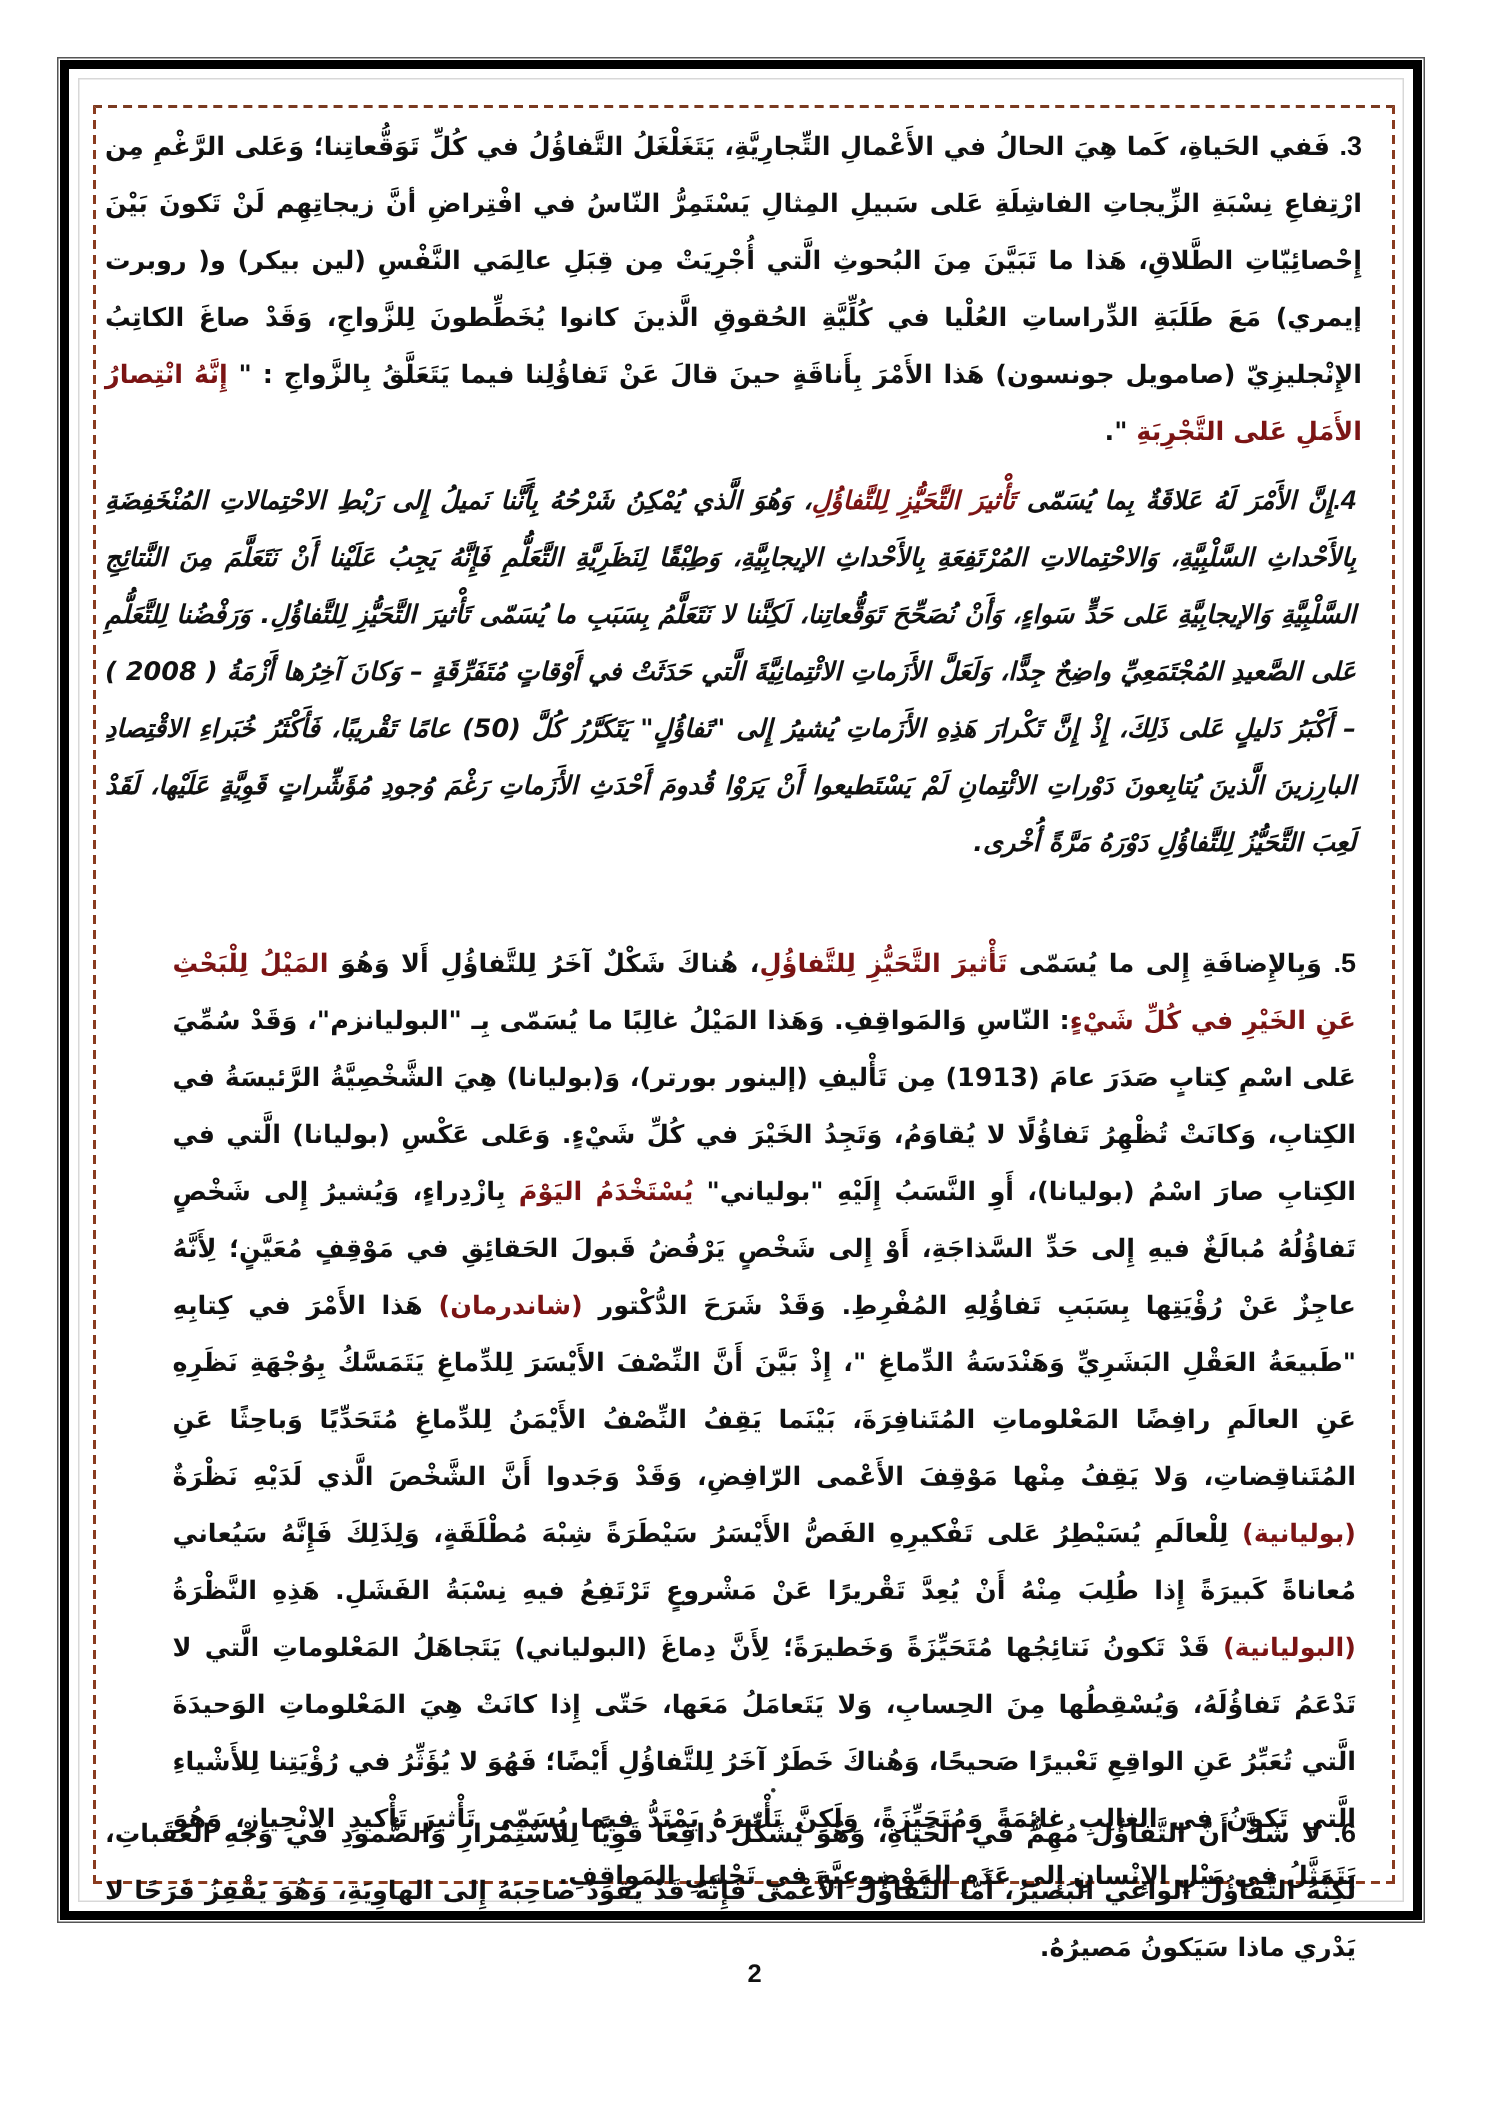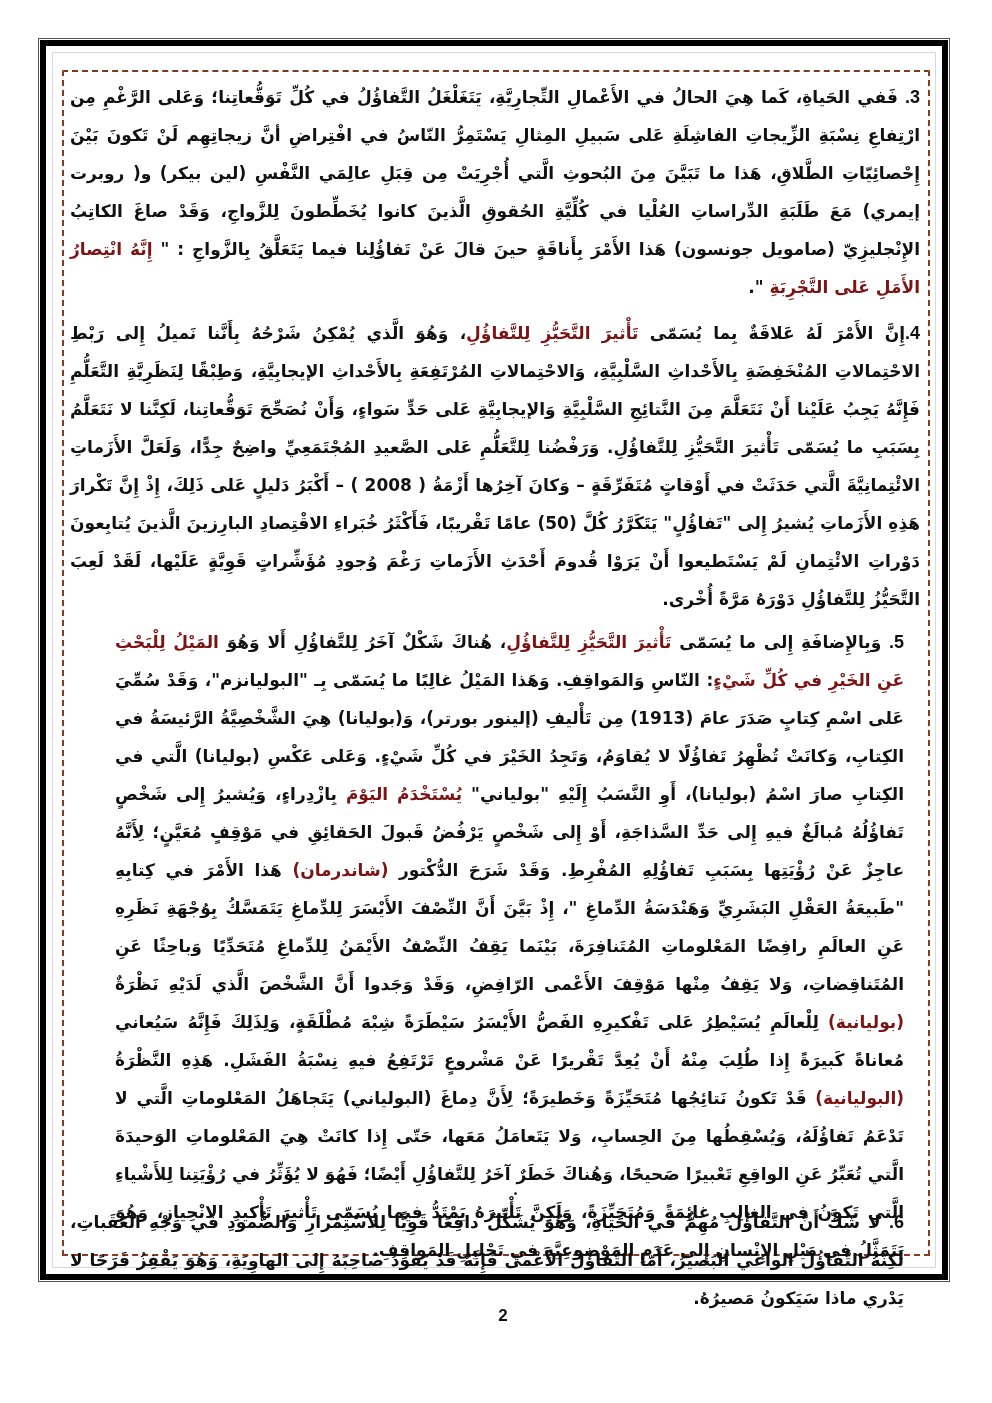--- a/index.html
+++ b/index.html
@@ -57,22 +57,22 @@
       text-align: justify;
       text-align-last: right;
       font-size: 17px;
       font-weight: bold;
       line-height: 38px;
     }
     .para {
       margin: 0;
       padding: 0;
     }
-    .para.p3 { position: absolute; top: 0; left: 0; right: 0; }
-    .para.p4 { position: absolute; top: 236px; left: 0; right: 0; }
+    .para.p3 { position: absolute; top: 0; left: 0; right: 12px; }
+    .para.p4 { position: absolute; top: 236px; left: 0; right: 16px; font-style: italic; }
     .para.p5 { position: absolute; top: 545px; left: 0; right: 16px; margin-left: 45px; }
     .para.p6 { position: absolute; top: 1125px; left: 0; right: 16px; }
     .hl {
       color: #7b1414;
     }
     .num {
       font-family: "Liberation Sans", sans-serif;
       font-size: 18px;
     }
     .stray-dot {

